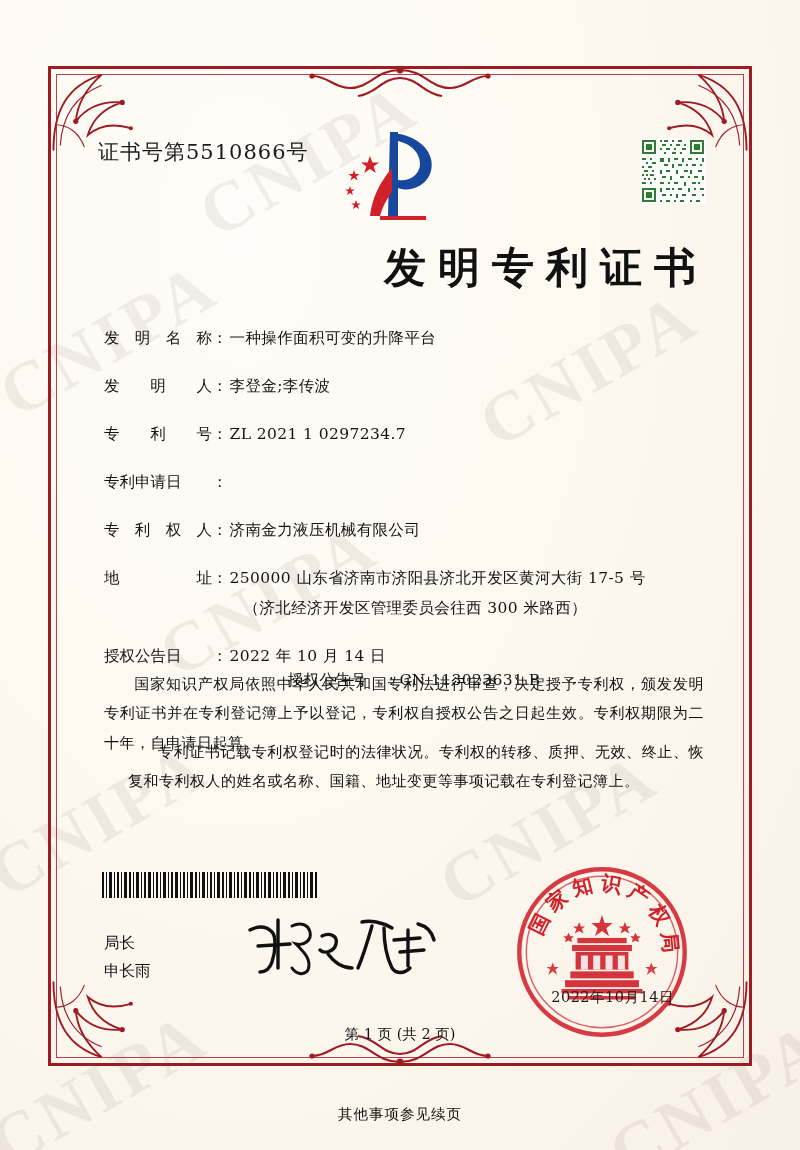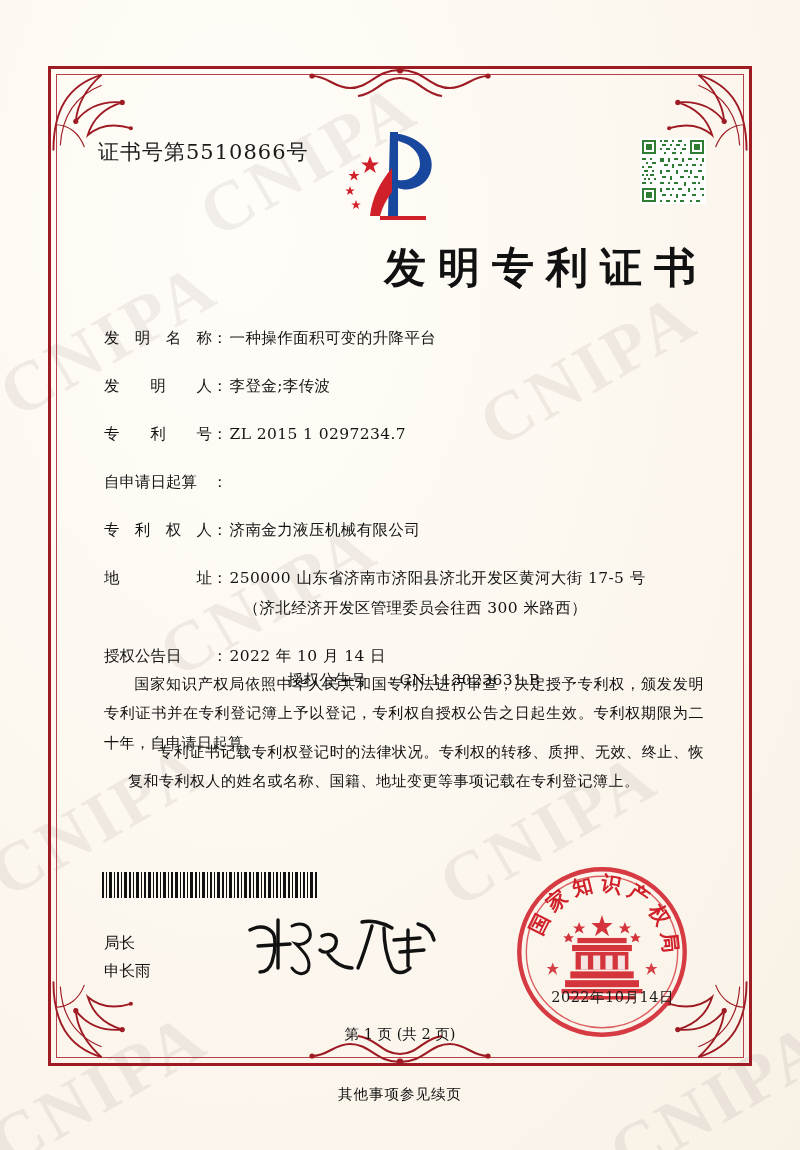--- a/index.html
+++ b/index.html
@@ -189,21 +189,21 @@
   .page-no {
     position: absolute;
     left: 0; right: 0; bottom: -4px;
     text-align: center;
     font-size: 14.5px;
     color: #111;
   }
 
   .footer-note {
     position: absolute;
-    left: 50%; bottom: 42px;
+    left: 50%; bottom: 22px;
     transform: translateX(-50%);
     font-size: 14.5px;
     color: #111;
     letter-spacing: 1px;
     padding: 4px 10px;
   }
 </style>
 </head>
 <body>
 
@@ -436,26 +436,26 @@
         <div class="fvalue">李登金;李传波</div>
       </div>
 
       <div class="frow">
         <div class="flabel">
           <span>专</span>
             <span>利</span>
             <span>号</span>
         </div>
         <div class="fcolon">：</div>
-        <div class="fvalue">ZL 2015 1 0297234.7</div>
+        <div class="fvalue">ZL 2021 1 0297234.7</div>
       </div>
 
       <div class="frow">
         <div class="flabel">
-          <span>自申请日起算</span>
+          <span>专利申请日</span>
         </div>
         <div class="fcolon">：</div>
       </div>
 
       <div class="frow">
         <div class="flabel">
           <span>专</span>
             <span>利</span>
             <span>权</span>
             <span>人</span>

